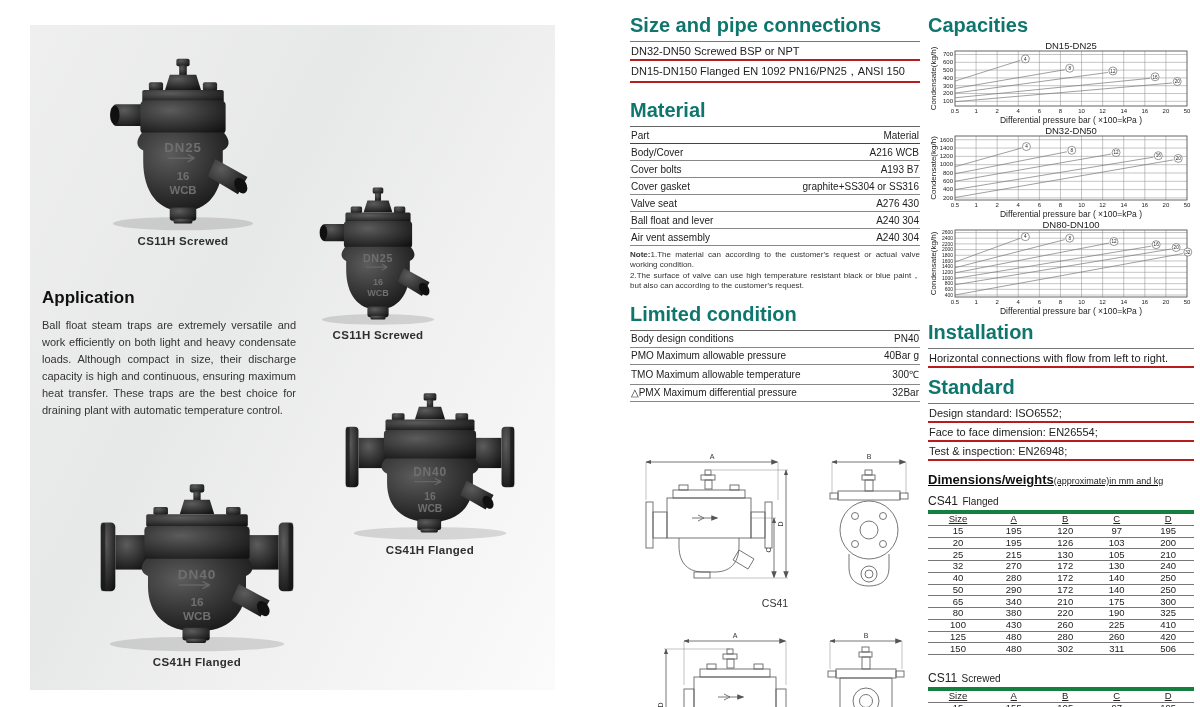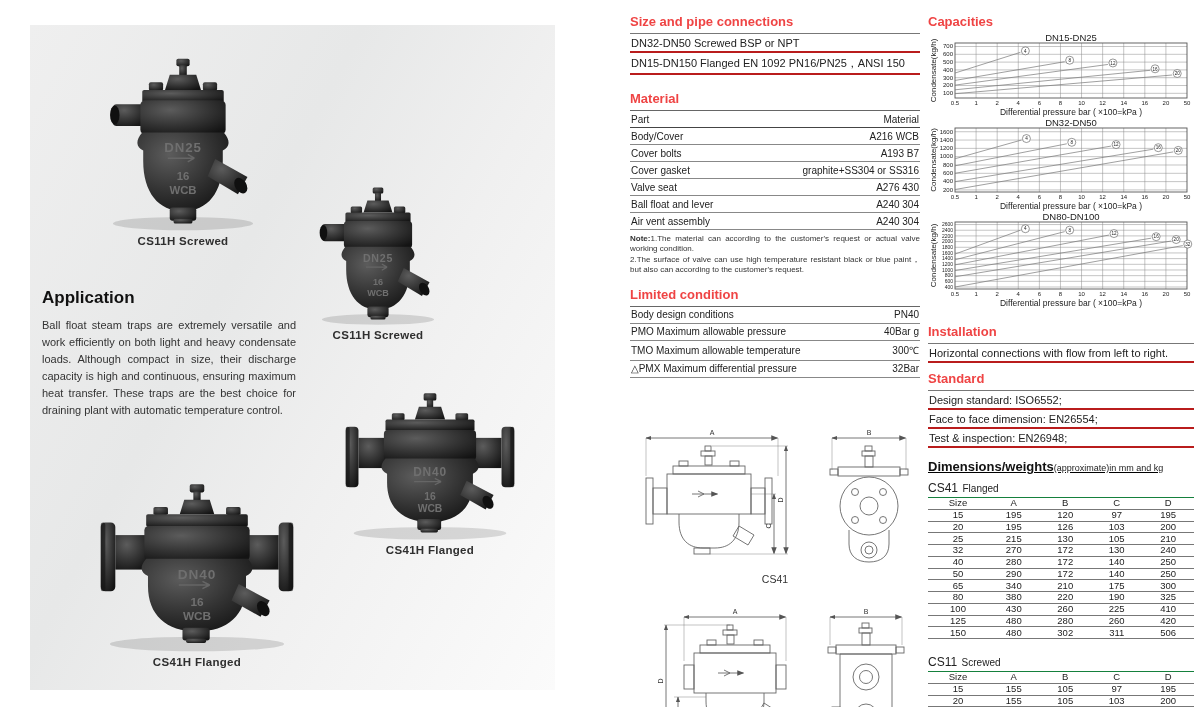--- a/index.html
+++ b/index.html
@@ -15,21 +15,21 @@
   .cast { fill:#6f6f6f; text-anchor:middle; font-weight:bold; font-family:"Liberation Sans",sans-serif; }
 
   .application { position:absolute; left:12px; top:263px; width:254px; }
   .application h1 { font-size:17px; font-weight:700; color:#111; margin-bottom:9px; }
   .application p { font-size:11px; line-height:1.55; color:#333; text-align:justify; }
 
   
   .col { position:absolute; top:14px; }
   .col-mid  { left:630px; width:290px; }
   .col-right{ left:928px; width:266px; }
-  .sec-title { font-size:13px; font-weight:700; color:#ef4444; margin:0 0 4px; }
+  .sec-title { font-size:20px; font-weight:700; color:#0f766e; margin:0 0 4px; }
   .mt { margin-top:13px; }
   .rule-list { border-top:1px solid #777; }
   .rule-row { border-bottom:2px solid #b91c1c; font-size:11px; color:#222; padding:2.5px 1px; }
 
   .kv-table { width:100%; border-collapse:collapse; border-top:1px solid #666; }
   .kv-table td { font-size:10px; color:#222; border-bottom:1px solid #888; padding:2.5px 1px; }
   .kv-table td:last-child { text-align:right; }
   .kv-table thead td { font-weight:400; border-bottom:1px solid #444; }
 
   .note { margin-top:4px; font-size:8px; line-height:1.3; color:#333; text-align:justify; }
@@ -48,21 +48,21 @@
   
   .dw-heading { margin-top:9px;text-decoration:underline; }
   .dw-bold { font-size:13px; font-weight:700; color:#111; }
   .dw-small { font-size:9px; color:#222; }
   .tbl-label { margin-top:3px; }
   .tl-main { font-size:12px; color:#222; }
   .tl-sub { font-size:10px; color:#222; }
   .dim-table { width:100%; border-collapse:collapse; margin-top:1px; }
   .dim-table td { font-size:9.5px; color:#222; text-align:center; border-bottom:1px solid #777;
     padding:0.4px 0; line-height:1.05; }
-  .dim-table thead td { border-top:1px solid #15803d; }
+  .dim-table thead td { border-top:4px solid #15803d;text-decoration:underline; }
 </style>
 </head>
 <body>
 
 <svg width="0" height="0" style="position:absolute" aria-hidden="true">
   <defs>
     <radialGradient id="gv1" cx="35%" cy="28%" r="85%">
       <stop offset="0" stop-color="#5c5c5c"></stop>
       <stop offset="0.55" stop-color="#333333"></stop>
       <stop offset="1" stop-color="#131313"></stop>
@@ -534,21 +534,21 @@
           <circle cx="248.1818181818182" cy="27.521186440677965" r="4" fill="#fff" stroke="#555" stroke-width="0.6"></circle>
           <text x="248.1818181818182" y="29.221186440677965" font-size="4.6" text-anchor="middle" fill="#222">20</text>
           <line x1="27" y1="75.01271186440678" x2="254.7818181818182" y2="33.563559322033896" stroke="#777" stroke-width="0.7"></line>
           <circle cx="259.7818181818182" cy="32.063559322033896" r="4" fill="#fff" stroke="#555" stroke-width="0.6"></circle>
           <text x="259.7818181818182" y="33.7635593220339" font-size="4.6" text-anchor="middle" fill="#222">32</text>
           <text transform="rotate(-90)" x="-43.5" y="8" font-size="8" text-anchor="middle" fill="#222">Condensate(kg/h)</text>
           <text x="143" y="93.5" font-size="8.5" text-anchor="middle" fill="#222">Differential pressure bar ( ×100=kPa )</text>
         </svg>
       </div>
 
-    <div class="sec-title" style="margin-top:16px">Installation</div>
+    <div class="sec-title" style="margin-top:5px">Installation</div>
     <div class="rule-list">
       <div class="rule-row">Horizontal connections with flow from left to right.</div>
     </div>
 
     <div class="sec-title" style="margin-top:8px">Standard</div>
     <div class="rule-list">
         <div class="rule-row">Design standard:  ISO6552;</div>
         <div class="rule-row">Face to face dimension: EN26554;</div>
         <div class="rule-row">Test &amp; inspection:  EN26948;</div>
       </div>

